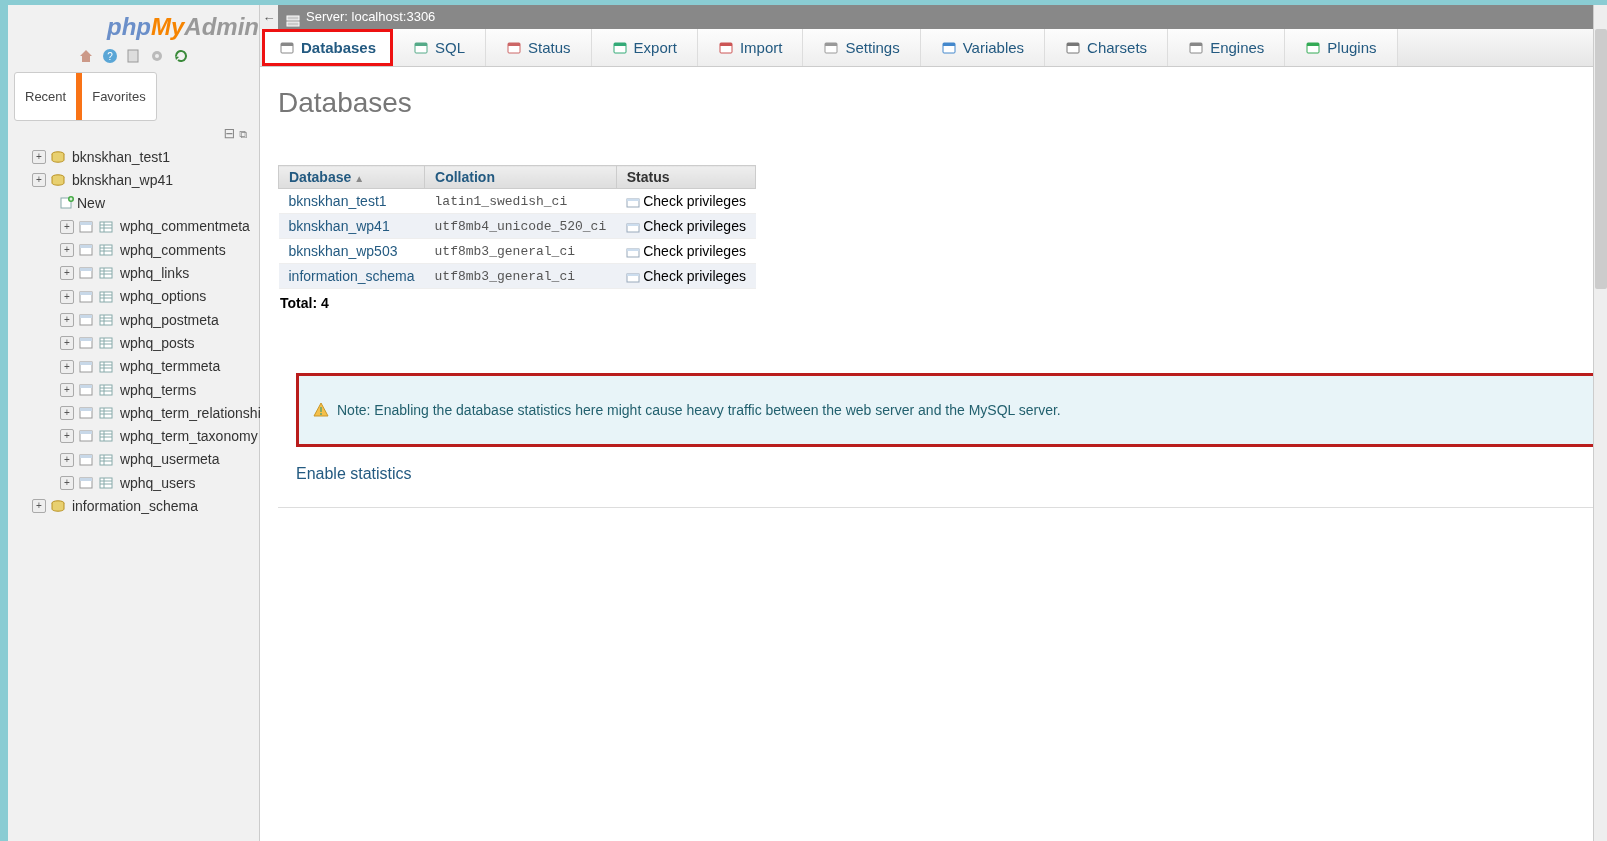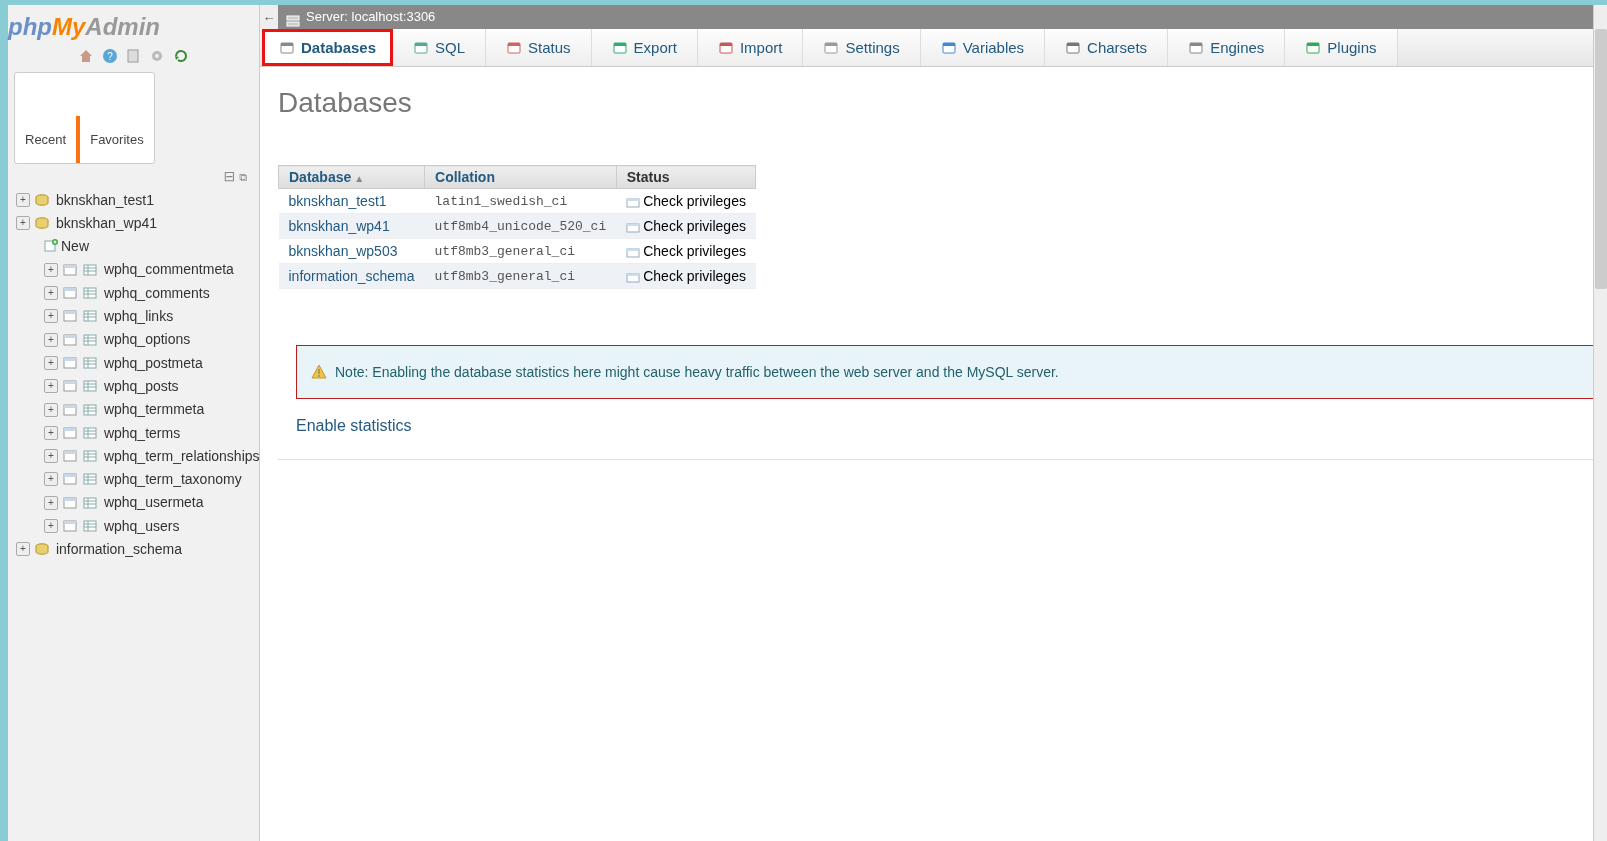--- a/index.html
+++ b/index.html
@@ -1,37 +1,37 @@
 <!DOCTYPE html>
 <html><head>
 <meta charset="utf-8">
 <style>
 * { box-sizing: border-box; margin: 0; padding: 0; }
 body { font-family: -apple-system, BlinkMacSystemFont, "Segoe UI", sans-serif; font-size: 13px; background: #8accd3; width: 1607px; height: 841px; overflow: hidden; position: relative; }
 .app-wrapper { position: absolute; top: 5px; left: 8px; right: 0; bottom: 0; display: flex; background: #f5f5f5; }
 
 
 .sidebar { width: 252px; background: #f1f1f1; border-right: 1px solid #ccc; display: flex; flex-direction: column; }
-.logo-area { text-align: left; padding: 8px 0 2px; }
+.logo-area { text-align: right; padding: 8px 0 2px; }
 .logo { font-family: "Lucida Grande", sans-serif; font-size: 24px; font-weight: bold; font-style: italic; }
 .logo .p1 { color: #6b8fc9; }
 .logo .p2 { color: #f68401; }
 .logo .p3 { color: #999; }
 .mini-toolbar { text-align: center; padding: 4px 0 6px; }
 .mini-toolbar span { display: inline-block; width: 16px; height: 16px; margin: 0 2px; vertical-align: middle; }
 
 .recent-tabs { display: flex; border: 1px solid #ccc; border-radius: 3px; margin: 2px 6px 4px; background: #fff; width: fit-content; }
-.recent-tabs .tab { padding: 16px 10px; color: #444; cursor: pointer; margin-top: 43px; }
-.recent-tabs .tab + .tab { border-left: 4px solid #f97316; }
+.recent-tabs .tab { padding: 16px 10px; color: #444; cursor: pointer; }
+.recent-tabs .tab + .tab { border-left: 6px solid #f97316; }
 
 .collapse-row { text-align: right; padding: 0 12px 2px; color: #888; font-size: 14px; }
 
 .tree { padding: 2px 4px 8px 8px; color: #333; font-size: 14px; }
 .tree ul { list-style: none; padding-left: 0; }
-.tree li { padding: 3px 0; white-space: nowrap; }
+.tree li { padding: 3px 0; white-space: nowrap; margin-left: 16px; }
 .tree .toggle { display: inline-flex; align-items: center; justify-content: center; width: 14px; height: 14px; border: 1px solid #aaa; border-radius: 2px; background: #eee; font-size: 10px; line-height: 1; color: #555; margin-right: 2px; vertical-align: middle; }
 .tree .db-icon, .tree .tbl-icon { display: inline-block; width: 14px; height: 12px; margin: 0 3px; vertical-align: middle; }
 .db-icon svg, .tbl-icon svg { display: block; }
 .tree .label { vertical-align: middle; color: #333; }
 .tree .children { padding-left: 28px; }
 .tree .new-link { color: #333; }
 .tree .new-icon { display:inline-block; width:14px; height:14px; vertical-align:middle; margin-right:3px; }
 
 
 .main { flex: 1; display: flex; flex-direction: column; background: #fff; position: relative; }
@@ -52,21 +52,21 @@
 table.db-table th.sortable a { color: #235a81; text-decoration: none; }
 table.db-table td { padding: 4px 10px; border-bottom: 1px solid #eee; }
 table.db-table tr.even td { background: #eef1f6; }
 table.db-table td.name a { color: #235a81; text-decoration: none; }
 table.db-table td.coll { font-family: "Courier New", monospace; color: #555; font-size: 13px; }
 table.db-table td.act a { color: #000000; text-decoration: none; }
 .priv-icon { display:inline-block; width:14px; height:12px; vertical-align:middle; margin-right:3px; }
 .total-row { font-weight: bold; padding: 6px 2px; font-size: 14px; }
 .sort-arrow { color: #888; font-size: 10px; margin-left: 3px; }
 
-.note-box { margin: 56px 0 12px 18px; background: #e8f4f8; border: 1px solid #b91c1c; padding: 18px 14px; color: #22606e; font-size: 14px; display: flex; align-items: center; gap: 8px; }
+.note-box { margin: 56px 0 12px 18px; background: #e8f4f8; border: 3px solid #b91c1c; padding: 26px 14px; color: #22606e; font-size: 14px; display: flex; align-items: center; gap: 8px; }
 .note-tri { width: 16px; height: 16px; }
 .enable-link { display: inline-block; margin: 6px 0 16px 18px; color: #235a81; font-size: 16px; text-decoration: none; }
 hr.sep { border: none; border-top: 1px solid #ddd; margin: 8px 0 0 0; }
 
 
 .vscroll { position: absolute; right: 0; top: 0; width: 14px; height: 100%; background: #eee; border-left:1px solid #ccc; }
 .vscroll-thumb { position: absolute; left: 1px; top: 24px; width: 12px; height: 260px; background: #ccc; border-radius: 2px; }
 </style>
 </head>
 <body>
@@ -365,20 +365,23 @@
             <tr class="even">
               <td class="name"><a href="#">information_schema</a></td>
               <td class="coll">utf8mb3_general_ci</td>
               <td class="act"><span class="priv-icon"><svg viewBox="0 0 14 12">
                     <rect x="1" y="2" width="12" height="8" fill="#fff" stroke="#9ab"></rect>
                     <rect x="1" y="2" width="12" height="2" fill="#cde"></rect>
                   </svg></span><a href="#">Check privileges</a></td>
             </tr>
           </tbody>
       </table>
+      <div class="total-row">
+        <span>Total:</span> <span>4</span>
+      </div>
 
       <div class="note-box">
         <span class="note-tri"><svg viewBox="0 0 16 16">
               <path fill="#f5c04a" stroke="#c9972a" d="M8 1l7 13H1z"></path>
               <rect x="7" y="5" width="2" height="5" fill="#8a6"></rect>
               <rect x="7" y="11" width="2" height="2" fill="#8a6"></rect>
             </svg></span>
         <span>Note: Enabling the database statistics here might cause heavy traffic between the web server and the MySQL server.</span>
       </div>
       <a href="#" class="enable-link">Enable statistics</a>

